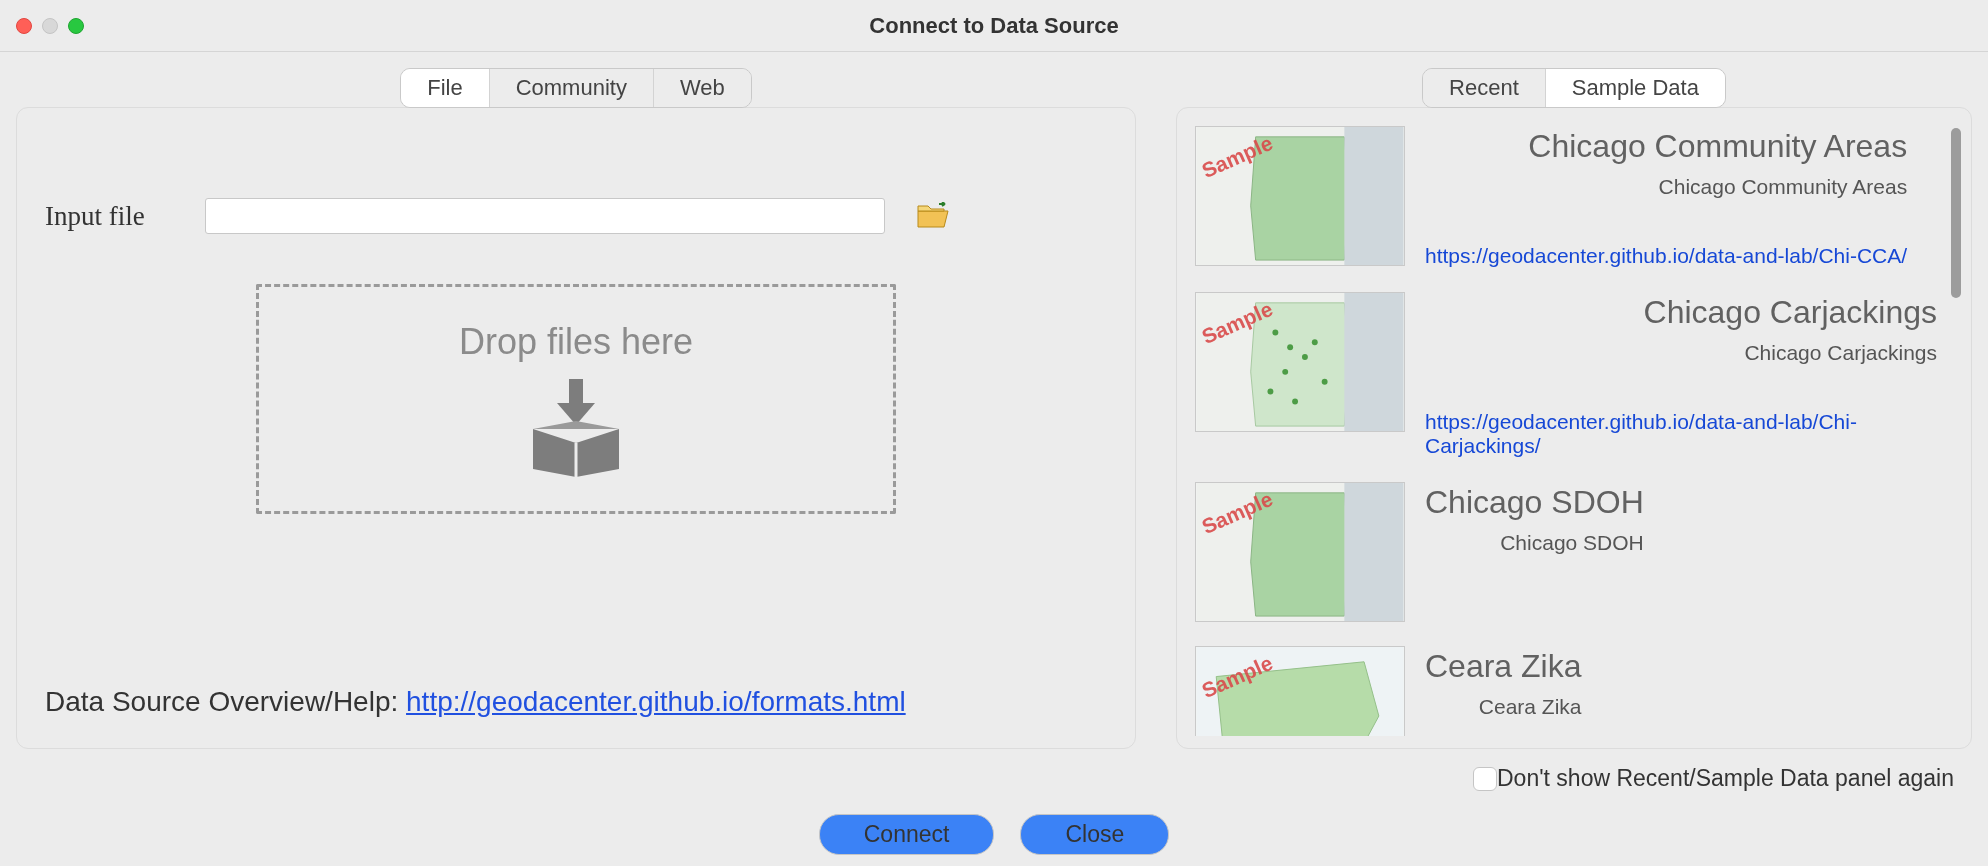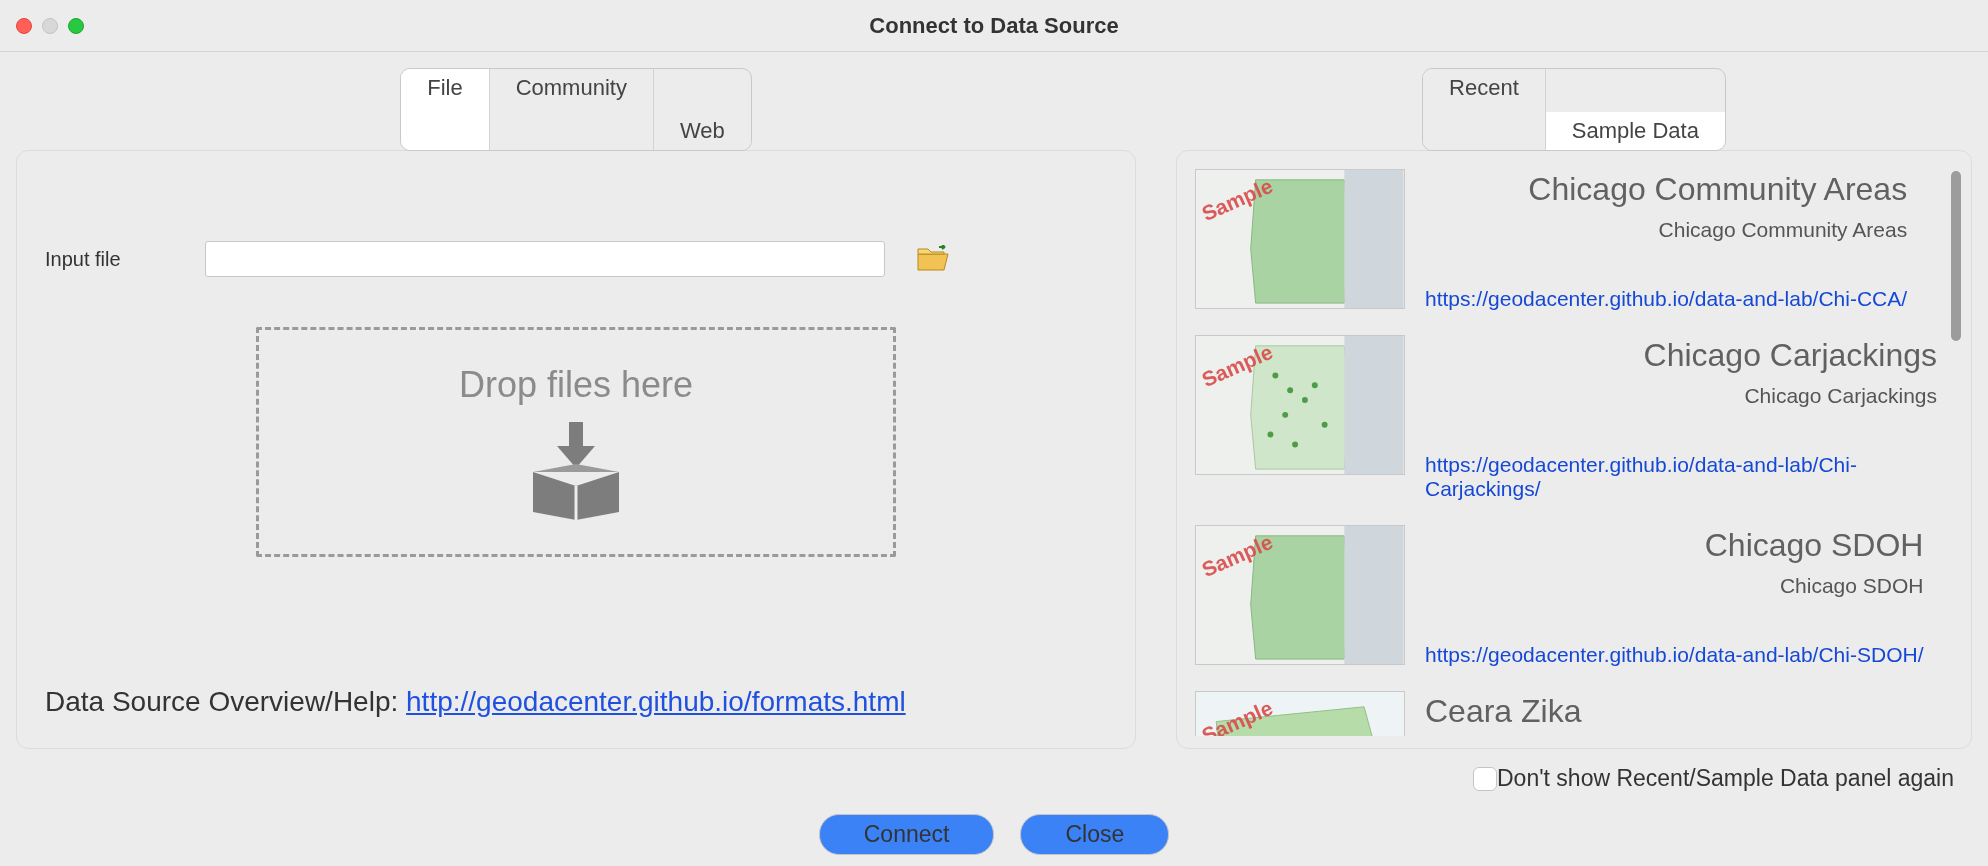--- a/index.html
+++ b/index.html
@@ -68,21 +68,21 @@
     overflow: hidden;
   }
   .seg-control .seg {
     padding: 6px 26px;
     font-size: 22px;
     color: #444;
     cursor: pointer;
     border-right: 1px solid #d3d3d3;
     background: #ececec;
   }
-  .seg-control .seg:last-child { border-right: none; margin-top: 43px; }
+  .seg-control .seg:last-child { border-right: none; }
   .seg-control .seg.active {
     background: #fff;
     font-weight: 500;
   }
 
   .left-box {
     flex: 1;
     border: 1px solid #dcdcdc;
     border-radius: 12px;
     padding: 40px 28px 30px 28px;
@@ -91,23 +91,24 @@
     flex-direction: column;
   }
 
   .input-row {
     display: flex;
     align-items: center;
     gap: 30px;
     margin-top: 50px;
   }
   .input-label {
-    font-size: 20px;
+    font-size: 27px;
     color: #333;
     width: 130px;
+    font-family: Liberation Serif, serif;
   }
   .input-file {
     width: 680px;
     height: 36px;
     background: #fff;
     border: 1px solid #c8c8c8;
     border-radius: 3px;
     padding: 4px 8px;
     font-size: 20px;
     outline: none;
@@ -367,21 +368,20 @@
             <svg viewBox="0 0 210 140">
                 <rect width="210" height="140" fill="#eef0ed"></rect>
                 <path d="M60 10 L150 10 L155 70 L150 135 L60 135 L55 80 Z" fill="#a9d3a3" stroke="#8ab584"></path>
                 <rect x="150" y="0" width="60" height="140" fill="#cfd7dc"></rect>
               </svg>
             <div class="sample-watermark">Sample</div>
           </div>
           <div class="sample-info">
             <div class="sample-title">Chicago SDOH</div>
             <div class="sample-sub">Chicago SDOH</div>
-            <a class="sample-link">https://geodacenter.github.io/data-and-lab/Chi-SDOH/</a>
           </div>
         </div>
 
         <div class="sample-item">
           <div class="thumb">
             <svg viewBox="0 0 210 140">
                 <rect width="210" height="140" fill="#eef3f5"></rect>
                 <path d="M20 30 L170 15 L185 70 L150 135 L30 130 Z" fill="#b6dca9" stroke="#93bf88"></path>
               </svg>
             <div class="sample-watermark">Sample</div>

